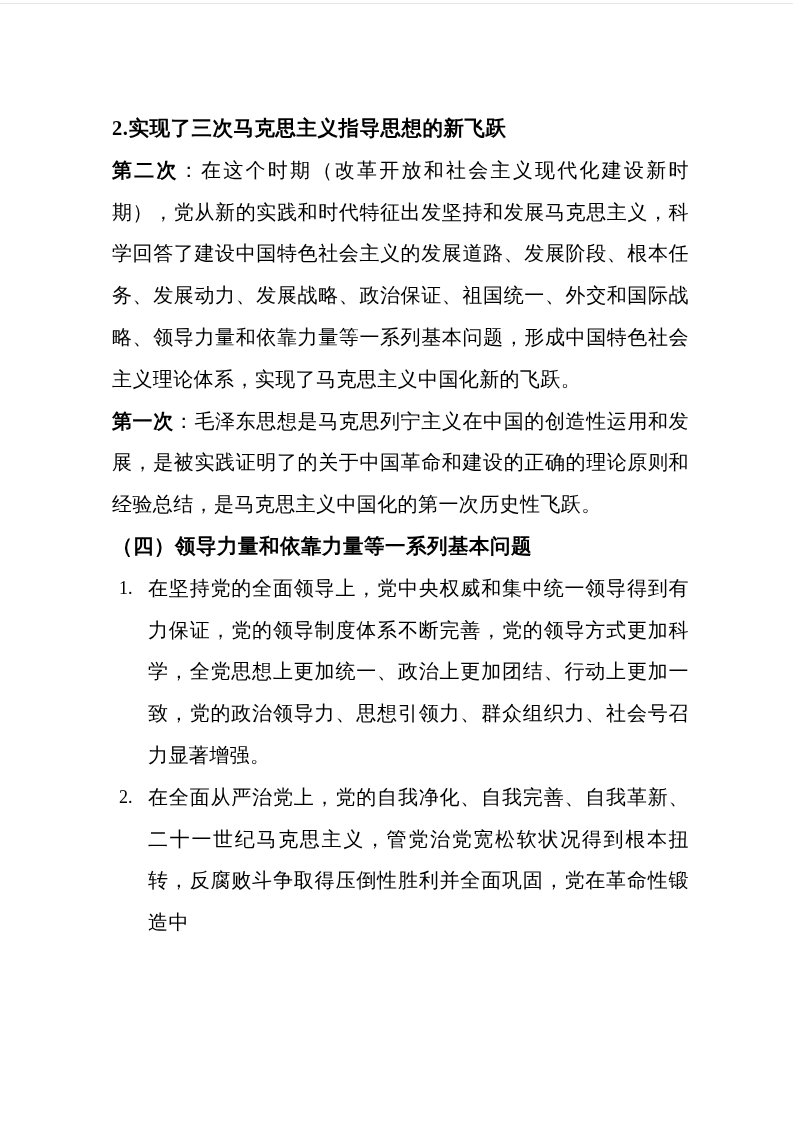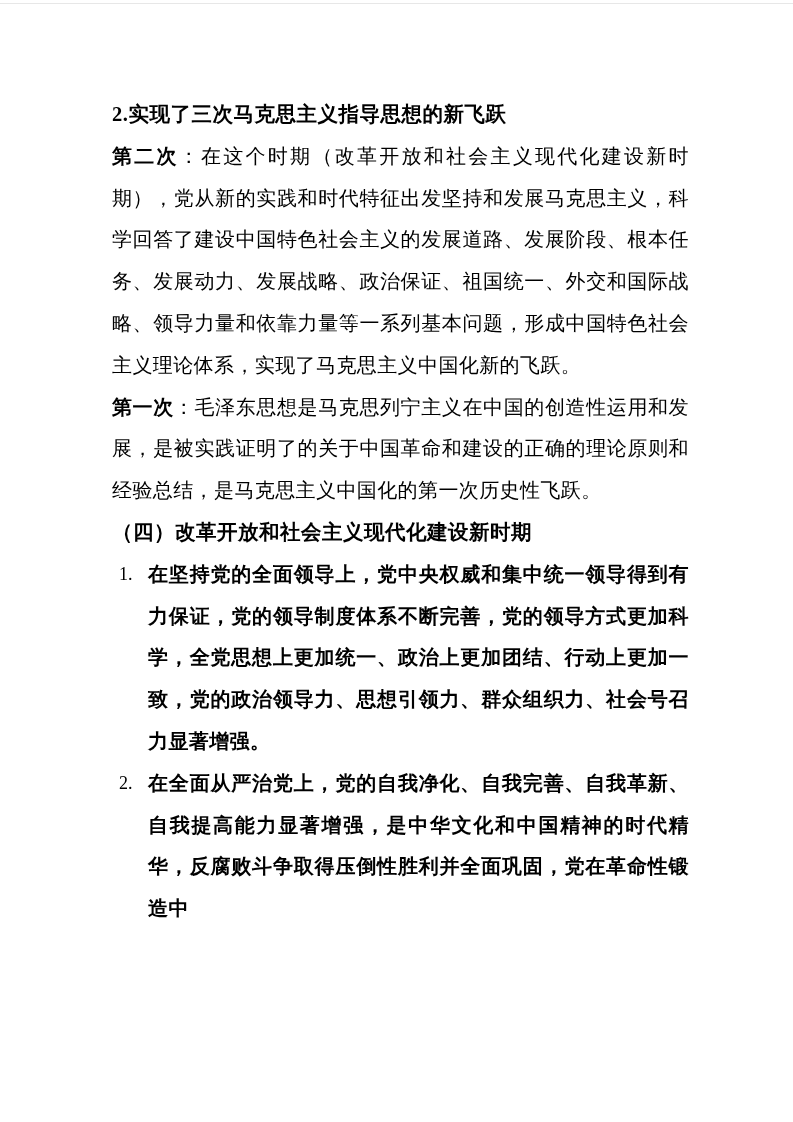--- a/index.html
+++ b/index.html
@@ -19,21 +19,21 @@
   .page-top-edge {
     position: absolute;
     top: 3px;
     left: 0;
     right: 0;
     height: 1px;
     background: #e7e7e7;
   }
   .content {
     position: absolute;
-    top: 94px;
+    top: 108px;
     left: 112px;
     width: 577px;
     font-size: 20px;
     line-height: 41.8px;
     text-align: justify;
     text-justify: inter-character;
   }
   .content h2 {
     margin: 0;
     font-size: 20.5px;
@@ -62,47 +62,46 @@
     box-sizing: border-box;
     padding-left: 7px;
     font-size: 18px;
     text-align: left;
   }
   .li .litext {
     flex: 1;
     text-align: justify;
     text-justify: inter-character;
     letter-spacing: 0.4px;
-    font-weight: bold;
   }
 </style>
 </head>
 <body>
 
 <div class="page">
   <div class="page-top-edge"></div>
 
   <div class="content">
 
     <h2>2.实现了三次马克思主义指导思想的新飞跃</h2>
 
     <p><span class="lead">第二次</span><span>：在这个时期（改革开放和社会主义现代化建设新时期），党从新的实践和时代特征出发坚持和发展马克思主义，科学回答了建设中国特色社会主义的发展道路、发展阶段、根本任务、发展动力、发展战略、政治保证、祖国统一、外交和国际战略、领导力量和依靠力量等一系列基本问题，形成中国特色社会主义理论体系，实现了马克思主义中国化新的飞跃。</span></p>
 
     <p><span class="lead">第一次</span><span>：毛泽东思想是马克思列宁主义在中国的创造性运用和发展，是被实践证明了的关于中国革命和建设的正确的理论原则和经验总结，是马克思主义中国化的第一次历史性飞跃。</span></p>
 
 
-    <h2>（四）改革开放和社会主义现代化建设新时期</h2>
+    <h2>（四）领导力量和依靠力量等一系列基本问题</h2>
 
     <div class="olist">
 
       <div class="li">
         <span class="num">1.</span>
         <span class="litext">在坚持党的全面领导上，党中央权威和集中统一领导得到有力保证，党的领导制度体系不断完善，党的领导方式更加科学，全党思想上更加统一、政治上更加团结、行动上更加一致，党的政治领导力、思想引领力、群众组织力、社会号召力显著增强。</span>
       </div>
 
       <div class="li">
         <span class="num">2.</span>
-        <span class="litext">在全面从严治党上，党的自我净化、自我完善、自我革新、自我提高能力显著增强，是中华文化和中国精神的时代精华，反腐败斗争取得压倒性胜利并全面巩固，党在革命性锻造中</span>
+        <span class="litext">在全面从严治党上，党的自我净化、自我完善、自我革新、二十一世纪马克思主义，管党治党宽松软状况得到根本扭转，反腐败斗争取得压倒性胜利并全面巩固，党在革命性锻造中</span>
       </div>
 
     </div>
   </div>
 </div>
 
 </body></html>

